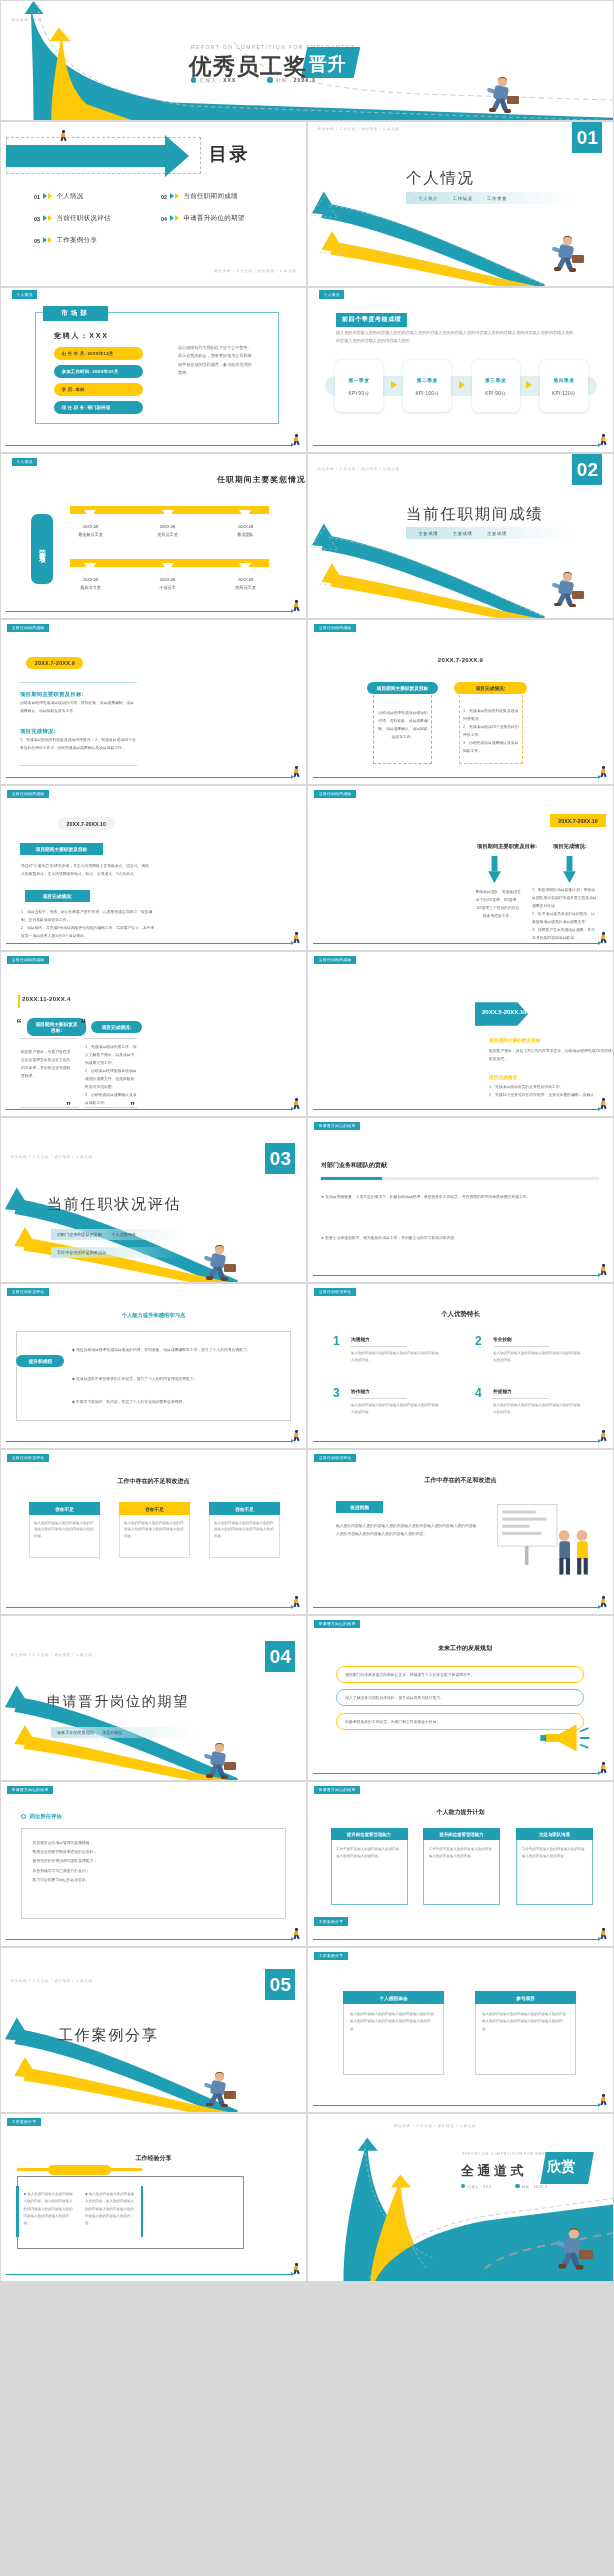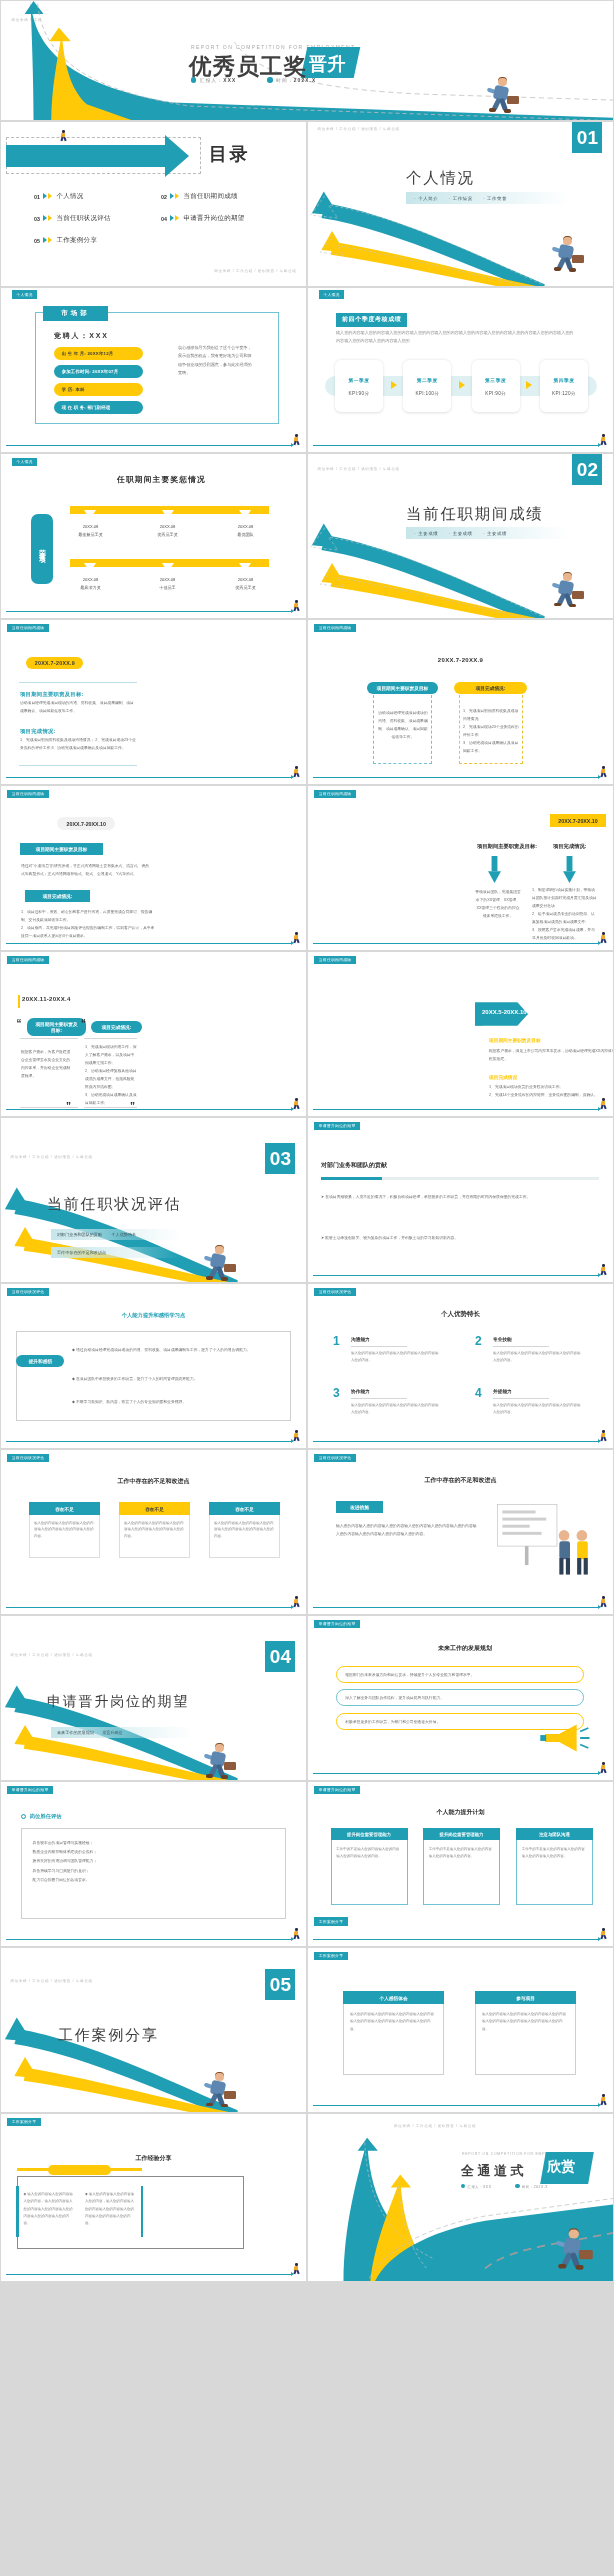--- a/index.html
+++ b/index.html
@@ -87,21 +87,21 @@
   .kpi-p{position:absolute;left:28px;top:41px;width:239px;font-size:4.1px;line-height:2;color:#8a8a8a;}
   .kpi-track{position:absolute;left:16.6px;top:88px;width:272px;height:19.5px;background:#dff0f3;border-radius:10px;}
   .kpi-cards{position:absolute;left:27px;top:72px;width:253px;display:flex;justify-content:space-between;}
   .kpi-card{width:48px;height:52px;background:#fff;border-radius:6px;box-shadow:0 0.6px 3px rgba(0,0,0,.13);
             display:flex;flex-direction:column;align-items:center;justify-content:center;gap:7px;}
   .kpi-card .q{font-size:4.7px;font-weight:bold;color:#1f9eb4;letter-spacing:0.6px;}
   .kpi-card .v{font-size:4.7px;color:#555;letter-spacing:0.3px;}
   .kpi-chev{position:absolute;top:93px;width:0;height:0;border-top:4.1px solid transparent;border-bottom:4.1px solid transparent;border-left:6px solid #ffc907;}
 
   
-  .aw-title{position:absolute;left:16px;right:0;top:21px;text-align:center;font-size:7.7px;font-weight:bold;letter-spacing:1.2px;color:#2e2e2e;}
+  .aw-title{position:absolute;left:16px;right:0;top:21px;text-align:right;font-size:7.7px;font-weight:bold;letter-spacing:1.2px;color:#2e2e2e;}
   .aw-side{position:absolute;left:30px;top:60px;width:22px;height:70px;background:#1f9eb4;border-radius:7px;color:#fff;
            font-size:6.5px;font-weight:bold;writing-mode:vertical-rl;display:flex;align-items:center;justify-content:center;letter-spacing:2.4px;}
   .aw-bar{position:absolute;left:69px;width:199px;height:8.3px;background:#ffc907;}
   .aw-tri{position:absolute;width:0;height:0;border-left:6px solid transparent;border-right:6px solid transparent;border-top:9.5px solid #fff;}
   .aw-lbl{position:absolute;text-align:center;width:65px;font-size:4.1px;color:#4c4c4c;line-height:1.9;}
 
   
   .c-title{position:absolute;font-size:5.3px;font-weight:bold;color:#1f9eb4;letter-spacing:0.3px;}
   .c-body{position:absolute;font-size:3.8px;line-height:2.1;color:#6a6a6a;}
   .badge-y{position:absolute;background:#ffc907;color:#3b3b3b;font-size:5.3px;font-weight:bold;padding:3px 8.3px;border-radius:7px;letter-spacing:0.3px;}

